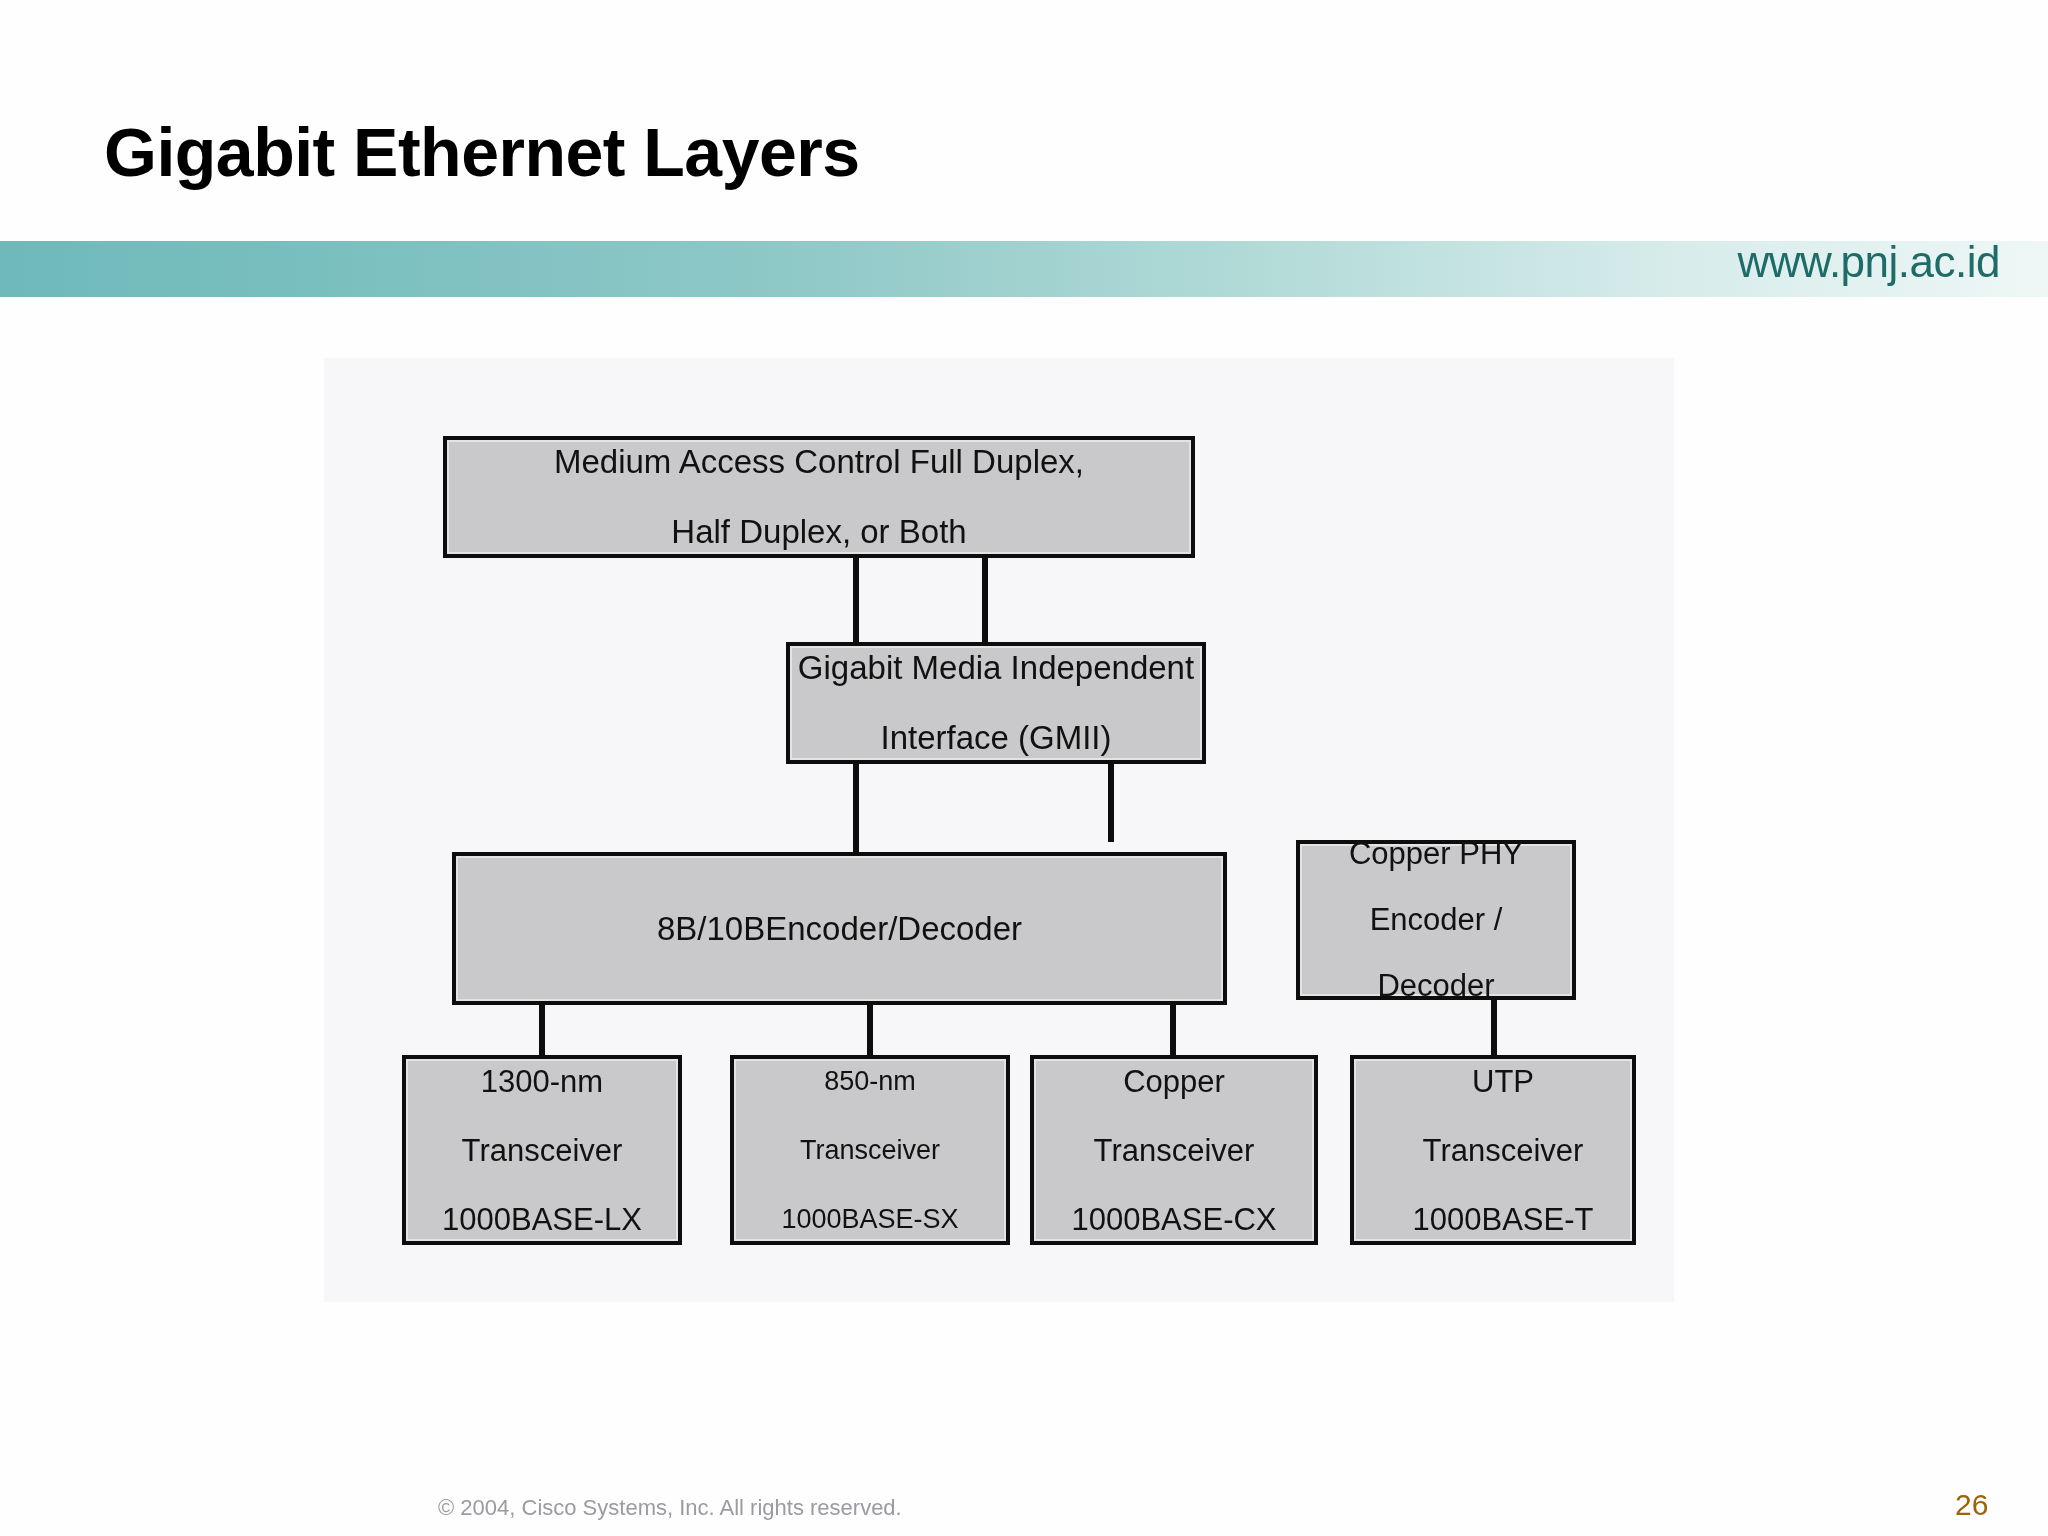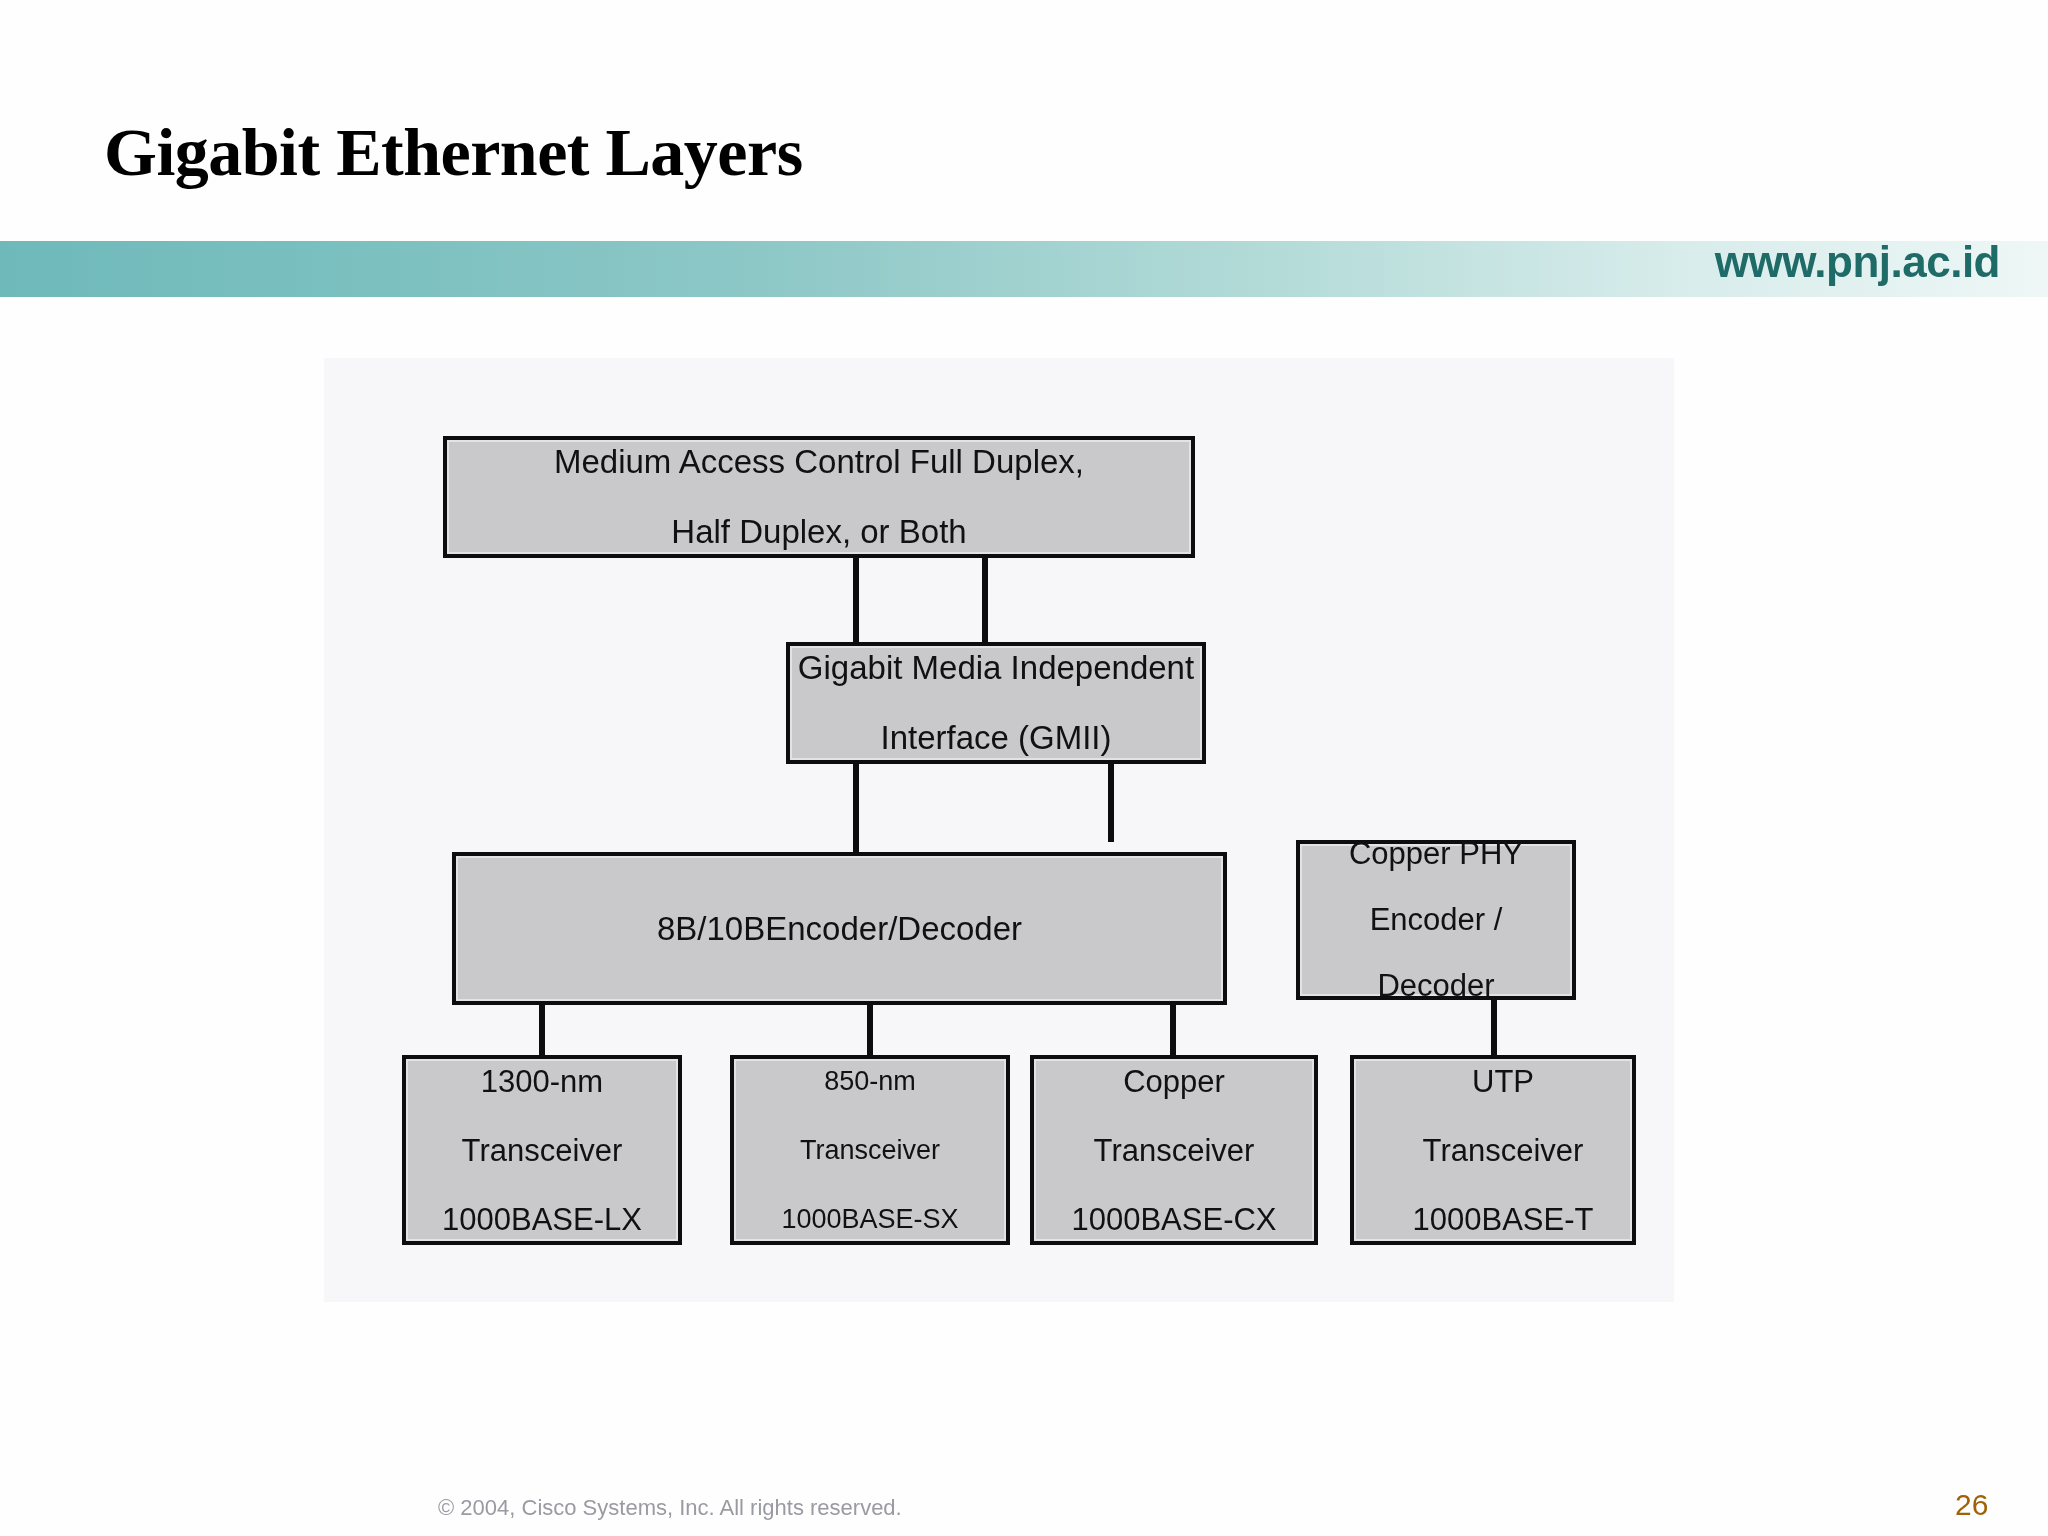--- a/index.html
+++ b/index.html
@@ -21,21 +21,20 @@
   #slide-title {
     position: absolute;
     left: 104px;
     top: 118px;
     font-size: 68px;
     font-weight: bold;
     color: #000000;
     letter-spacing: -0.5px;
     white-space: nowrap;
     line-height: 1;
-    font-family: Liberation Serif, serif;
   }
 
   
   #banner {
     position: absolute;
     left: 0;
     top: 241px;
     width: 2048px;
     height: 56px;
     background: linear-gradient(to right,
@@ -44,21 +43,21 @@
                 #8ec8c7 38%,
                 #b3dbd8 62%,
                 #d7eceb 82%,
                 #eef7f6 100%);
   }
   #site-url {
     position: absolute;
     right: 48px;
     top: 237px;
     font-size: 44px;
-    font-weight: bold;
+    font-weight: normal;
     color: #1f6b68;
     white-space: nowrap;
     letter-spacing: -0.5px;
   }
 
   
   #diagram-panel {
     position: absolute;
     left: 324px;
     top: 358px;

